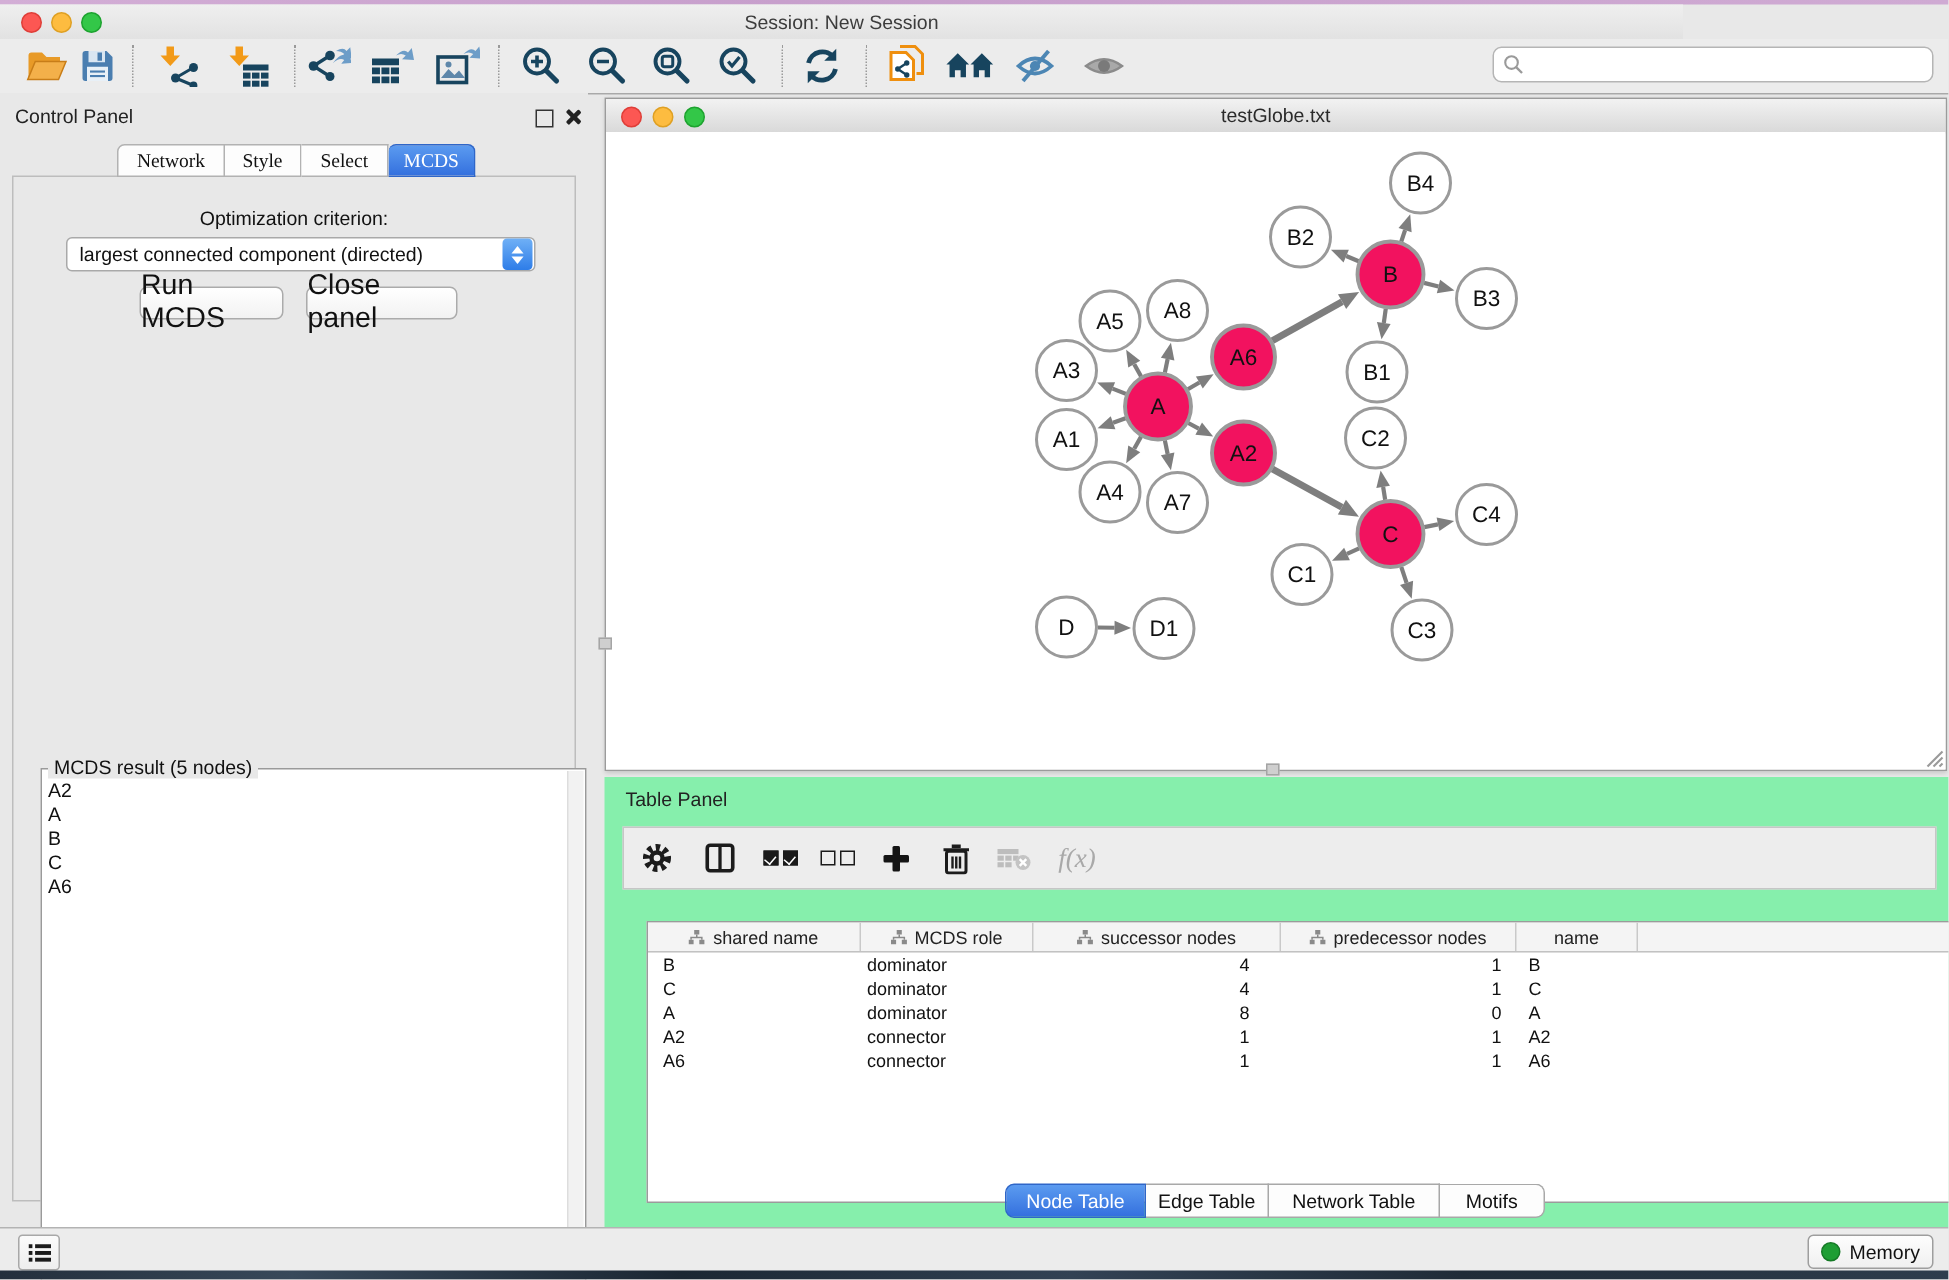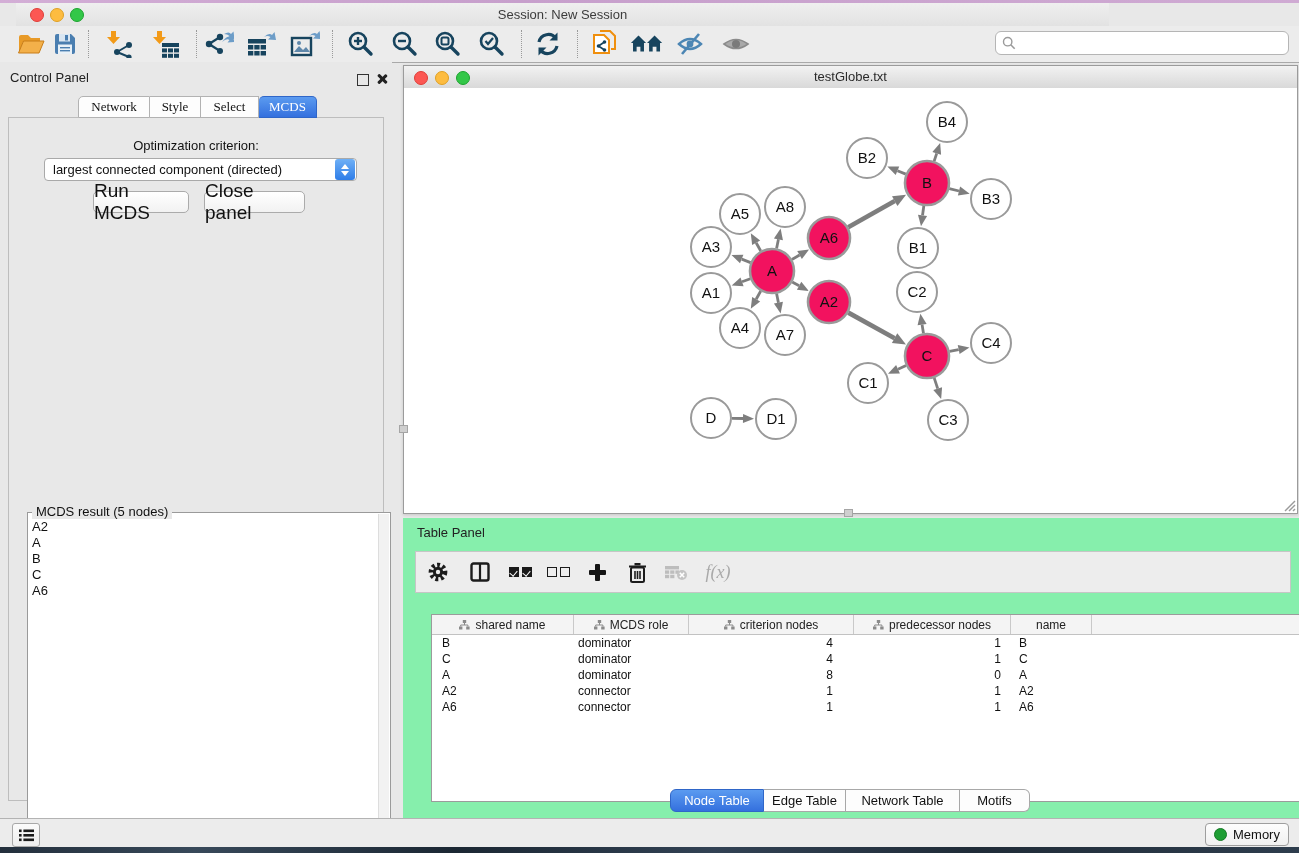--- a/index.html
+++ b/index.html
@@ -4,21 +4,21 @@
 <style>
   html,body{margin:0;padding:0;}
   body{
     width:1299px;height:853px;position:relative;overflow:hidden;
     font-family:"Liberation Sans",sans-serif;background:#E8E8E8;
     -webkit-font-smoothing:antialiased;
   }
   .abs{position:absolute;}
   
   #top-strip{left:0;top:0;width:1299px;height:3px;background:linear-gradient(90deg,#d3aed6,#c79fcc 40%,#cfaad3);}
-  #titlebar{left:16px;top:3px;width:1093px;height:23px;background:linear-gradient(#efefef,#e2e2e2);border-bottom:1px solid #c8c8c8;}
+  #titlebar{left:0;top:3px;width:1093px;height:23px;background:linear-gradient(#efefef,#e2e2e2);border-bottom:1px solid #c8c8c8;padding-left:29px;}
   .traffic{width:12px;height:12px;border-radius:50%;position:absolute;top:5px;}
   .t-red{background:#fc5753;border:1px solid #df3e38;}
   .t-yellow{background:#fdbc40;border:1px solid #dfa023;}
   .t-green{background:#33c748;border:1px solid #1da32f;}
   #titlebar .win-title{position:absolute;left:0;right:0;top:4px;text-align:center;font-size:13px;color:#3c3c3c;}
   
   #main-toolbar{left:0;top:26px;width:1299px;height:36px;background:#ececec;border-bottom:1px solid #a9a9a9;}
   .tb-sep{position:absolute;top:4px;height:28px;width:0;border-left:1px dotted #9a9a9a;}
   .tb-btn{position:absolute;top:2px;width:34px;height:32px;display:flex;align-items:center;justify-content:center;cursor:default;}
   #toolbar-search{position:absolute;left:995px;top:5px;width:294px;height:24px;background:#fff;border:1px solid #b5b5b5;border-radius:6px;box-sizing:border-box;display:flex;align-items:center;padding:0 6px;}
@@ -482,21 +482,21 @@
         </div>
         <div class="th-cell" style="width: 165px;">
           <svg width="11" height="10" viewBox="0 0 11 10">
             <g fill="#8a8a8a">
               <rect x="3.8" y="0" width="3.4" height="3"></rect>
               <rect x="0" y="6.5" width="3.4" height="3"></rect>
               <rect x="7.2" y="6.5" width="3.4" height="3"></rect>
             </g>
             <path d="M5.5 3 v2 M1.7 6.5 v-1.5 h7.2 v1.5" fill="none" stroke="#8a8a8a" stroke-width="1"></path>
           </svg>
-          <span>criterion nodes</span>
+          <span>successor nodes</span>
         </div>
         <div class="th-cell" style="width: 157px;">
           <svg width="11" height="10" viewBox="0 0 11 10">
             <g fill="#8a8a8a">
               <rect x="3.8" y="0" width="3.4" height="3"></rect>
               <rect x="0" y="6.5" width="3.4" height="3"></rect>
               <rect x="7.2" y="6.5" width="3.4" height="3"></rect>
             </g>
             <path d="M5.5 3 v2 M1.7 6.5 v-1.5 h7.2 v1.5" fill="none" stroke="#8a8a8a" stroke-width="1"></path>
           </svg>

